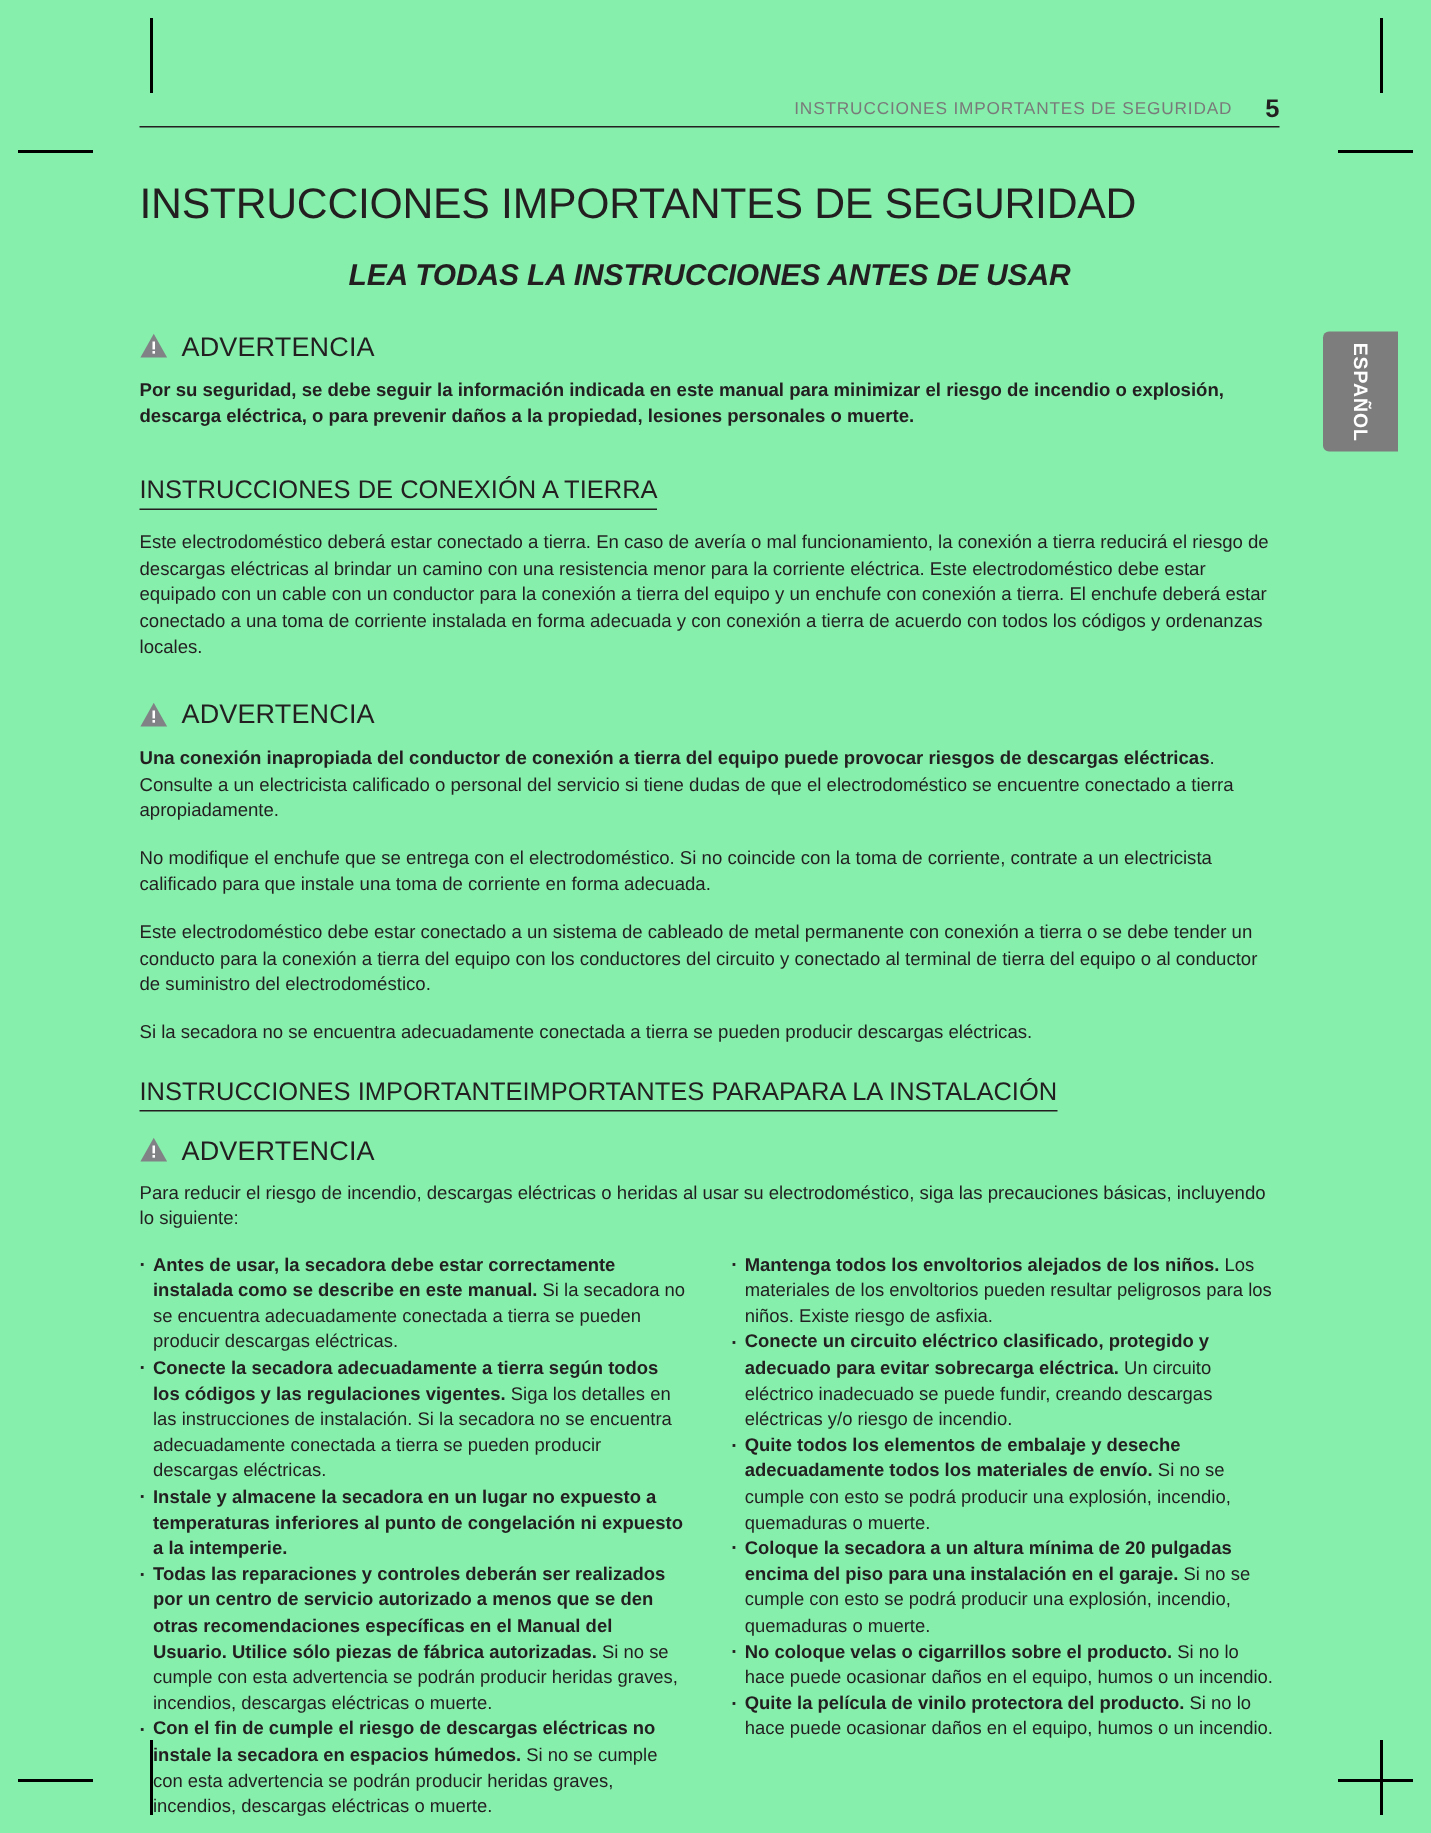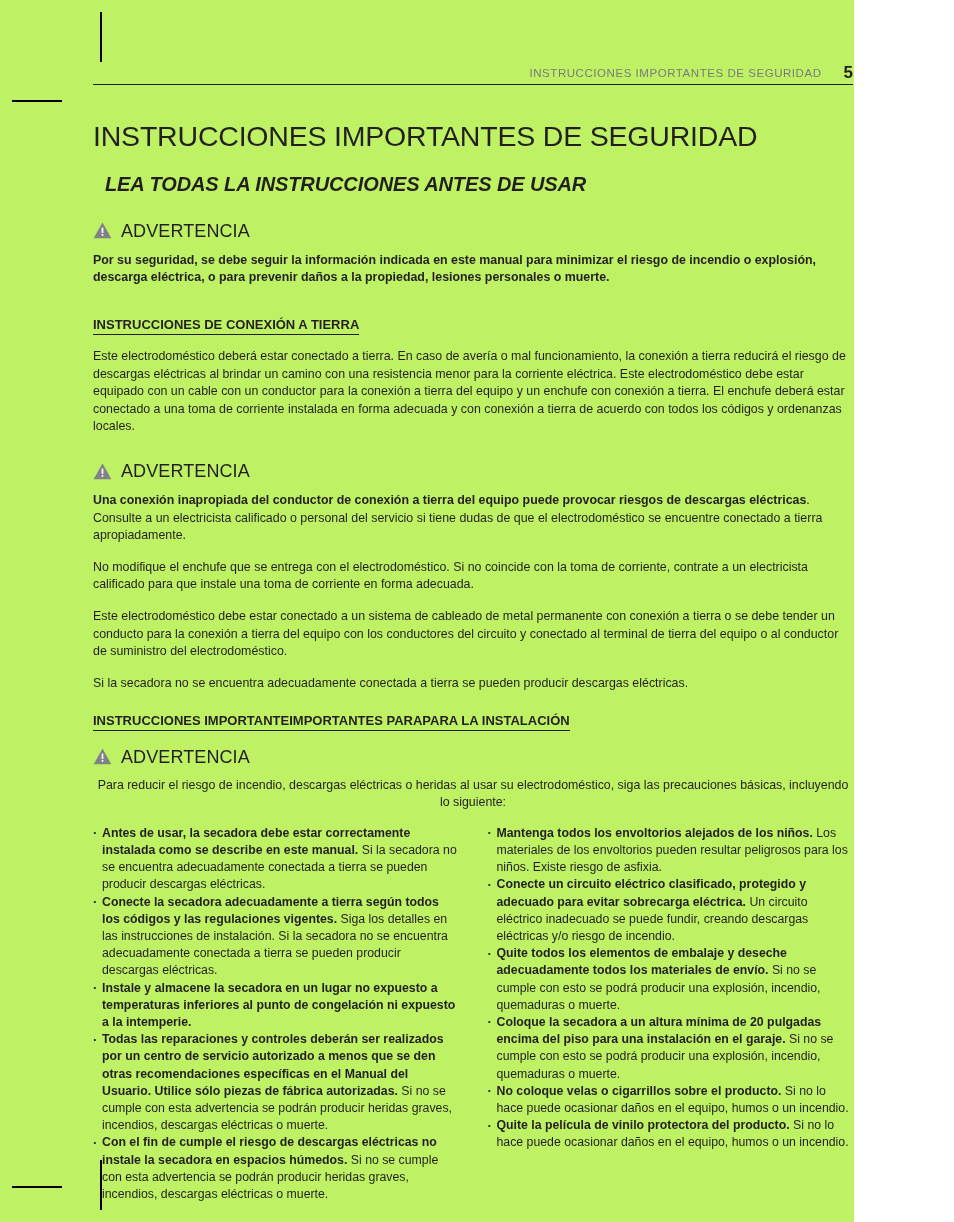--- a/index.html
+++ b/index.html
@@ -6,23 +6,23 @@
     margin: 0;
     padding: 0;
     background: #ffffff;
   }
   body {
     font-family: "Liberation Sans", sans-serif;
     color: #231f20;
   }
   .page {
     position: relative;
-    width: 854px;
+    width: 954px;
     height: 1222px;
-    background: #bef264;
+    background: #86efac;
     overflow: hidden;
   }
 
   
   .crop { position: absolute; background: #000; }
   .crop.v { width: 2px; height: 50px; }
   .crop.h { height: 2px; width: 50px; }
 
   
   .header {
@@ -89,23 +89,24 @@
     font-weight: normal;
     letter-spacing: -0.2px;
     margin: 0;
     line-height: 1.15;
     color: #231f20;
   }
   h2.doc-subtitle {
     font-size: 20px;
     font-weight: bold;
     font-style: italic;
-    margin: 20px 0 0 12px;
+    margin: 20px 0 0 0;
     letter-spacing: -0.1px;
     color: #231f20;
+    text-align: center;
   }
 
   
   .warn-head {
     display: flex;
     align-items: center;
     margin: 26px 0 12px 0;
   }
   .warn-tri {
     width: 19px;
@@ -125,22 +126,22 @@
   
   p.body {
     font-size: 12.4px;
     line-height: 1.42;
     margin: 0 0 12px 0;
     color: #231f20;
   }
   p.body.bold { font-weight: bold; }
 
   .sec-head {
-    font-size: 13px;
-    font-weight: bold;
+    font-size: 17px;
+    font-weight: normal;
     margin: 18px 0 13px 0;
     padding-bottom: 2px;
     border-bottom: 1.6px solid #231f20;
     display: inline-block;
     color: #231f20;
   }
   .sec-head-wrap { display: block; }
 
   
   .cols {
@@ -239,21 +240,21 @@
 
     <div class="warn-head" style="margin-top:13px; margin-bottom:11px;">
       <svg class="warn-tri" viewBox="0 0 20 18">
         <path d="M10 0.6 L19.4 17.3 L0.6 17.3 Z" fill="#808285"></path>
         <rect x="9.1" y="6.0" width="1.8" height="5.6" fill="#ffffff"></rect>
         <rect x="9.1" y="12.7" width="1.8" height="1.9" fill="#ffffff"></rect>
       </svg>
       <div class="warn-word">ADVERTENCIA</div>
     </div>
 
-    <p class="body" style="margin-bottom:0;text-align:center;">Para reducir el riesgo de incendio, descargas eléctricas o heridas al usar su electrodoméstico, siga las precauciones básicas, incluyendo lo siguiente:</p>
+    <p class="body" style="margin-bottom:0;">Para reducir el riesgo de incendio, descargas eléctricas o heridas al usar su electrodoméstico, siga las precauciones básicas, incluyendo lo siguiente:</p>
 
     <div class="cols">
       <div class="col">
         <ul class="blist" id="left-list">
             <li><b>Antes de usar, la secadora debe estar correctamente instalada como se describe en este manual.</b><span> Si la secadora no se encuentra adecuadamente conectada a tierra se pueden producir descargas eléctricas.</span></li>
             <li><b>Conecte la secadora adecuadamente a tierra según todos los códigos y las regulaciones vigentes.</b><span> Siga los detalles en las instrucciones de instalación. Si la secadora no se encuentra adecuadamente conectada a tierra se pueden producir descargas eléctricas.</span></li>
             <li><b>Instale y almacene la secadora en un lugar no expuesto a temperaturas inferiores al punto de congelación ni expuesto a la intemperie.</b></li>
             <li><b>Todas las reparaciones y controles deberán ser realizados por un centro de servicio autorizado a menos que se den otras recomendaciones específicas en el Manual del Usuario. Utilice sólo piezas de fábrica autorizadas.</b><span> Si no se cumple con esta advertencia se podrán producir heridas graves, incendios, descargas eléctricas o muerte.</span></li>
             <li><b>Con el fin de cumple el riesgo de descargas eléctricas no instale la secadora en espacios húmedos.</b><span> Si no se cumple con esta advertencia se podrán producir heridas graves, incendios, descargas eléctricas o muerte.</span></li>
           </ul>

